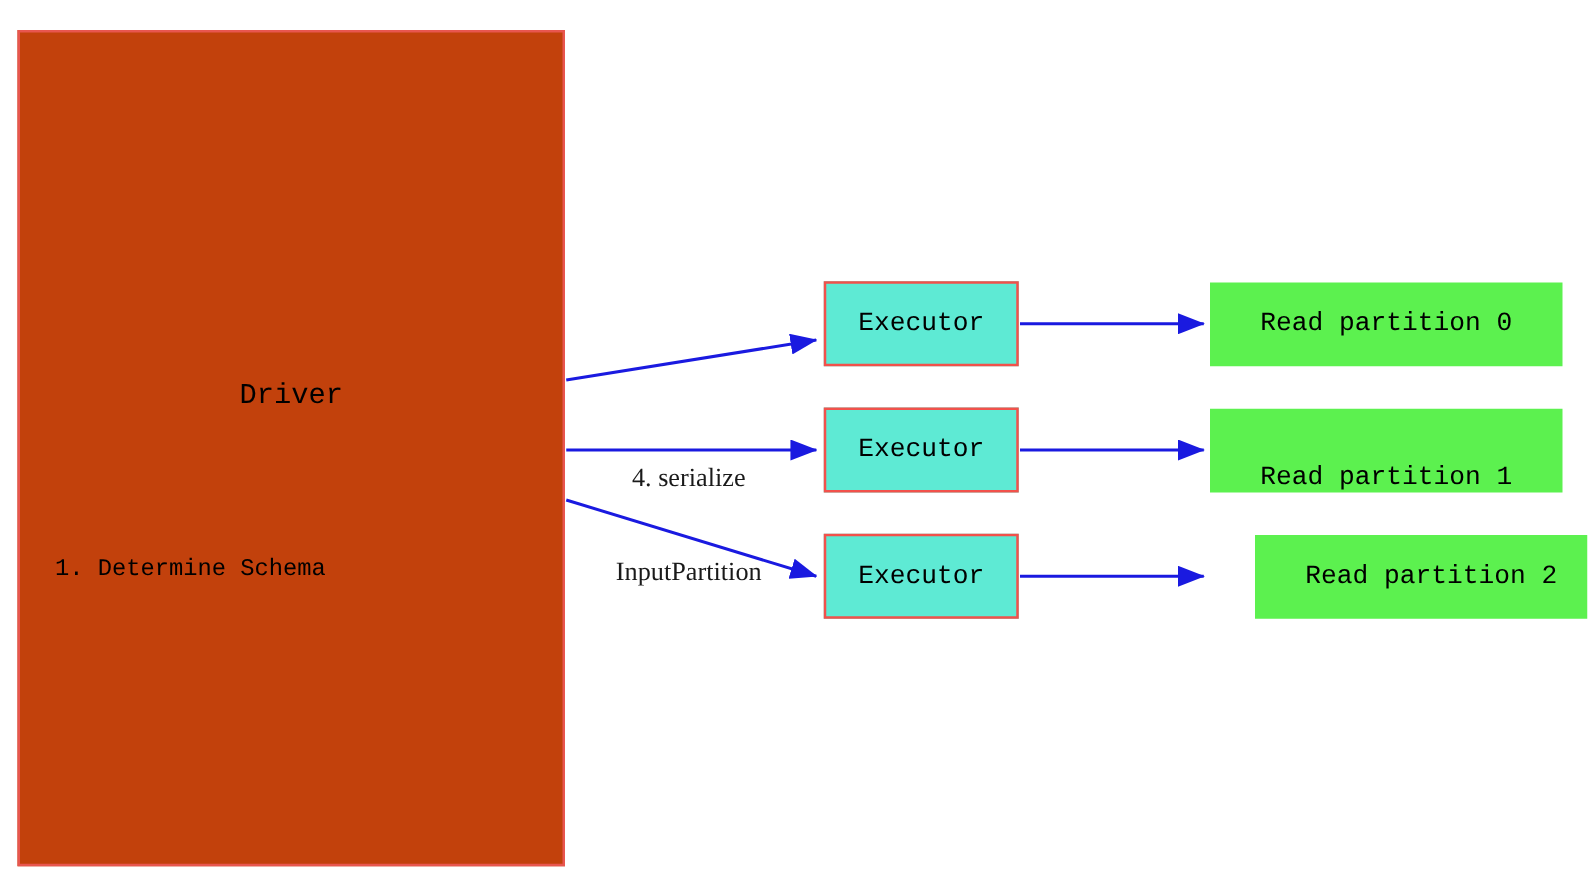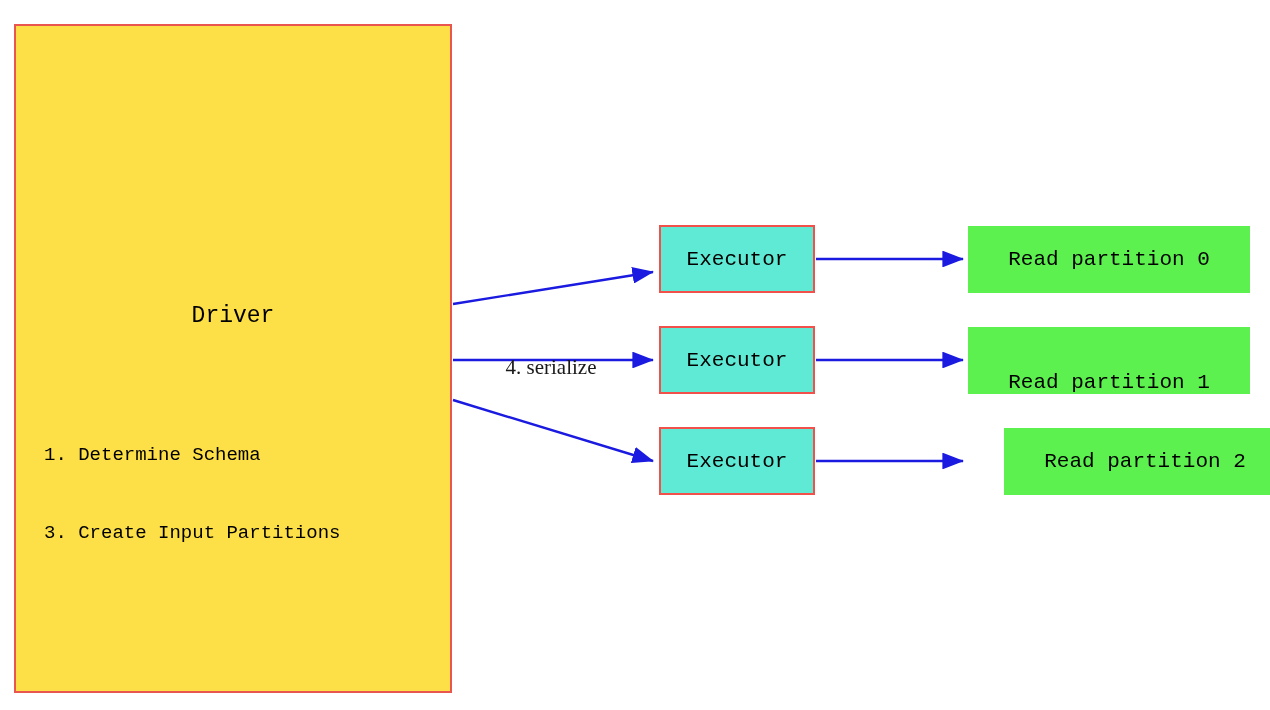--- a/index.html
+++ b/index.html
@@ -30,21 +30,21 @@
 
   
   #driver-box {
     position: absolute;
     left: 14px;
     top: 24px;
     width: 438px;
     height: 669px;
     box-sizing: border-box;
     border: 2px solid #e8564f;
-    background: #fde047;
+    background: #c2410c;
   }
   #driver-title {
     position: absolute;
     left: 0;
     right: 0;
     top: 277px;
     text-align: center;
     font-size: 23px;
     letter-spacing: 0px;
   }
@@ -107,40 +107,39 @@
   
   .edge-label {
     position: absolute;
     text-align: center;
     font-size: 21px;
     line-height: 25px;
     color: #1a1a1a;
   }
   #label-serialize {
     left: 461px;
-    top: 305px;
+    top: 320px;
     width: 180px;
   }
   #label-create-reader {
     left: 826px;
     top: 306px;
     width: 140px;
   }
   .edge-label .lbl-line { display: block; }
 </style>
 </head>
 <body>
 
 <div id="canvas">
 
   <div id="driver-box">
     <div id="driver-title" class="mono">Driver</div>
     <div id="driver-steps" class="mono">
       <span class="step-line">1. Determine Schema</span>
-      <span class="step-line">3. Create Input Partitions</span>
     </div>
   </div>
 
   <div id="executor-box-0" class="executor-box">
     <span class="mono box-label">Executor</span>
   </div>
   <div id="executor-box-1" class="executor-box">
     <span class="mono box-label">Executor</span>
   </div>
   <div id="executor-box-2" class="executor-box">
@@ -168,16 +167,17 @@
     <line x1="453" y1="360" x2="653" y2="360" stroke="#1a1ae0" stroke-width="2.4" marker-end="url(#arrowhead)"></line>
     <line x1="453" y1="400" x2="653" y2="461" stroke="#1a1ae0" stroke-width="2.4" marker-end="url(#arrowhead)"></line>
 
     <line x1="816" y1="259" x2="963" y2="259" stroke="#1a1ae0" stroke-width="2.4" marker-end="url(#arrowhead)"></line>
     <line x1="816" y1="360" x2="963" y2="360" stroke="#1a1ae0" stroke-width="2.4" marker-end="url(#arrowhead)"></line>
     <line x1="816" y1="461" x2="963" y2="461" stroke="#1a1ae0" stroke-width="2.4" marker-end="url(#arrowhead)"></line>
   </svg>
 
   <div id="label-serialize" class="serif edge-label">
     <span class="lbl-line">4. serialize</span>
+    <span class="lbl-line">InputPartition</span>
   </div>
 
 
 </div>
 
 </body></html>

